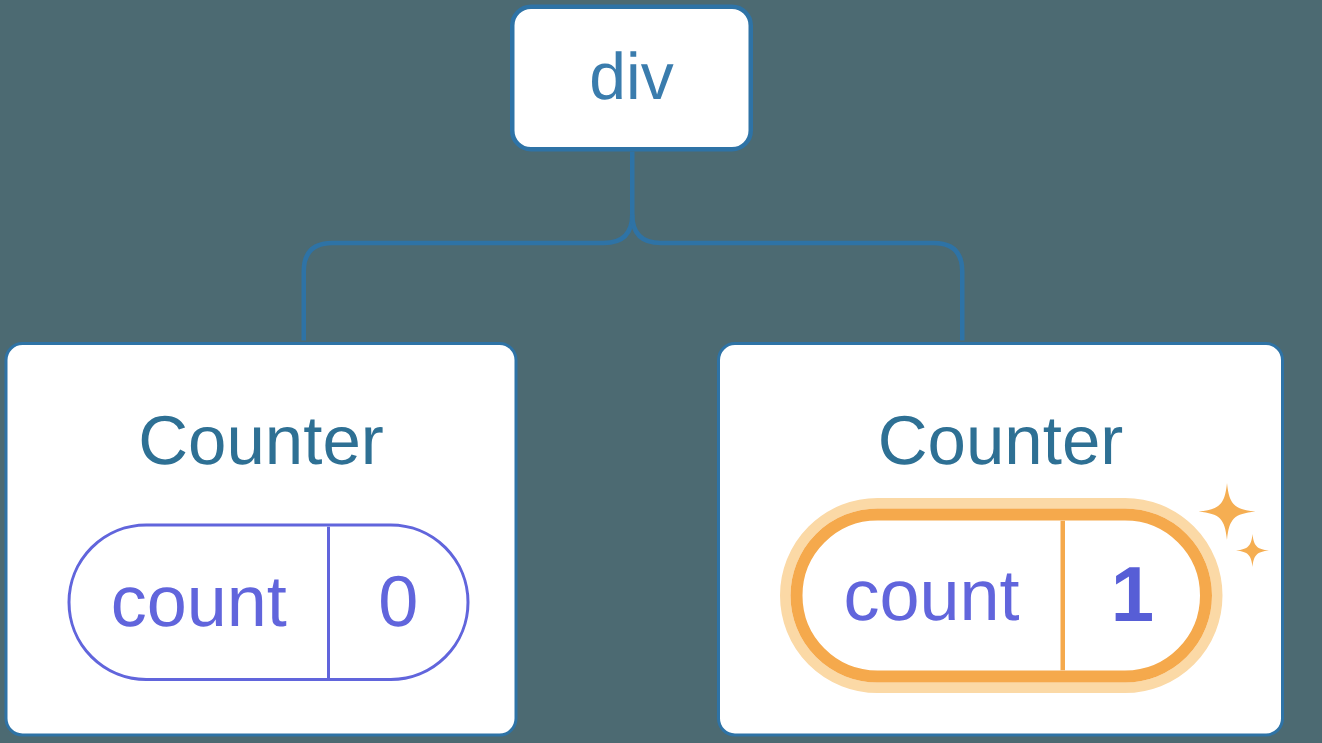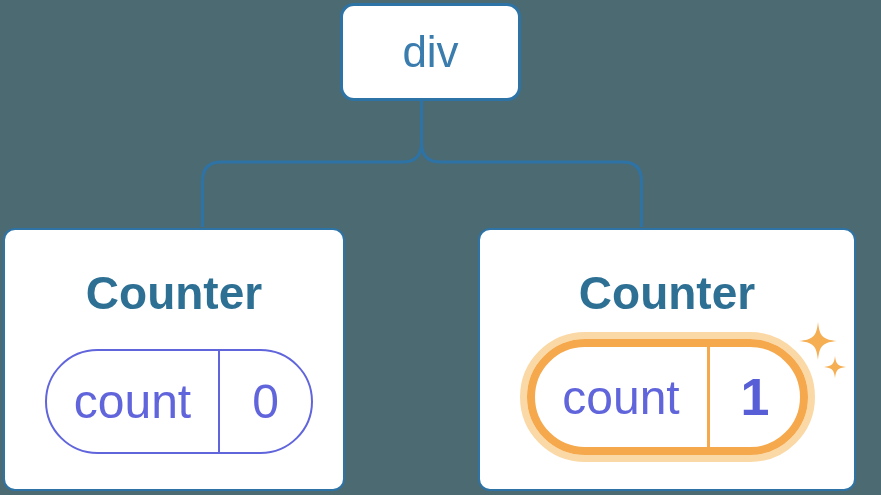--- a/index.html
+++ b/index.html
@@ -12,35 +12,35 @@
   html,body{background:var(--bg);}
   body{font-family:"Liberation Sans", sans-serif;}
   .canvas{
     position:relative; width:881px; height:495px;
     background:var(--bg); overflow:hidden;
   }
   .connectors{position:absolute; left:0; top:0; width:881px; height:495px;}
   .connectors path{stroke:var(--line); stroke-width:3; fill:none;}
 
   .node-root{
-    position:absolute; left:340px; top:3px; width:181px; height:98px;
+    position:absolute; left:340px; top:3px; width:162px; height:98px;
     background:var(--card-bg); border:3px solid var(--line); border-radius:14px;
     display:flex; align-items:center; justify-content:center;
     font-size:44px; font-weight:500; color:var(--node-text);
   }
 
   .card{
     position:absolute; top:228px; height:263px;
     background:var(--card-bg); border:2px solid var(--line); border-radius:12px;
   }
   .card-left{left:3px; width:342px;}
   .card-right{left:478px; width:378px;}
   .card-title{
     margin-top:36px; text-align:center;
-    font-size:46px; font-weight:700; color:var(--title-text);
+    font-size:46px; font-weight:400; color:var(--title-text);
   }
 
   
   .pill{
     position:absolute; left:40px; top:119px; width:268px; height:105px;
     border:2.5px solid var(--purple); border-radius:999px;
     display:flex; overflow:hidden; background:var(--card-bg);
   }
   .pill .key{
     flex:0 0 173px; border-right:2.5px solid var(--purple);

